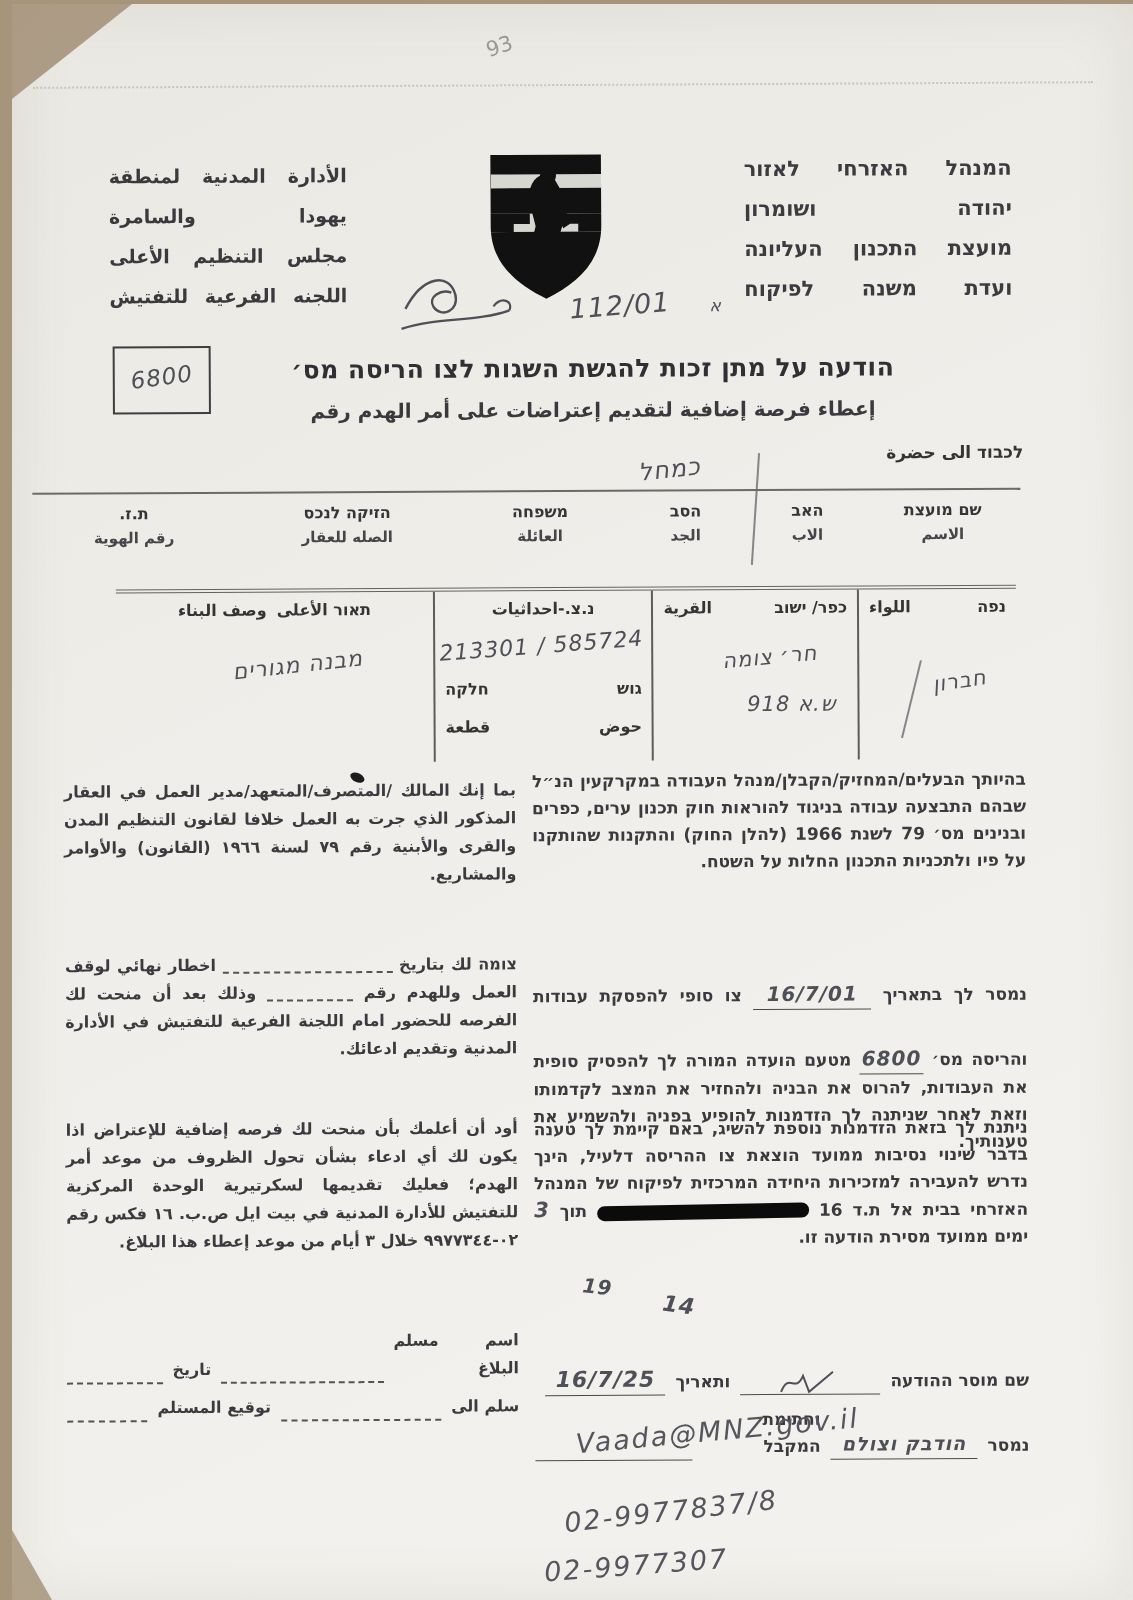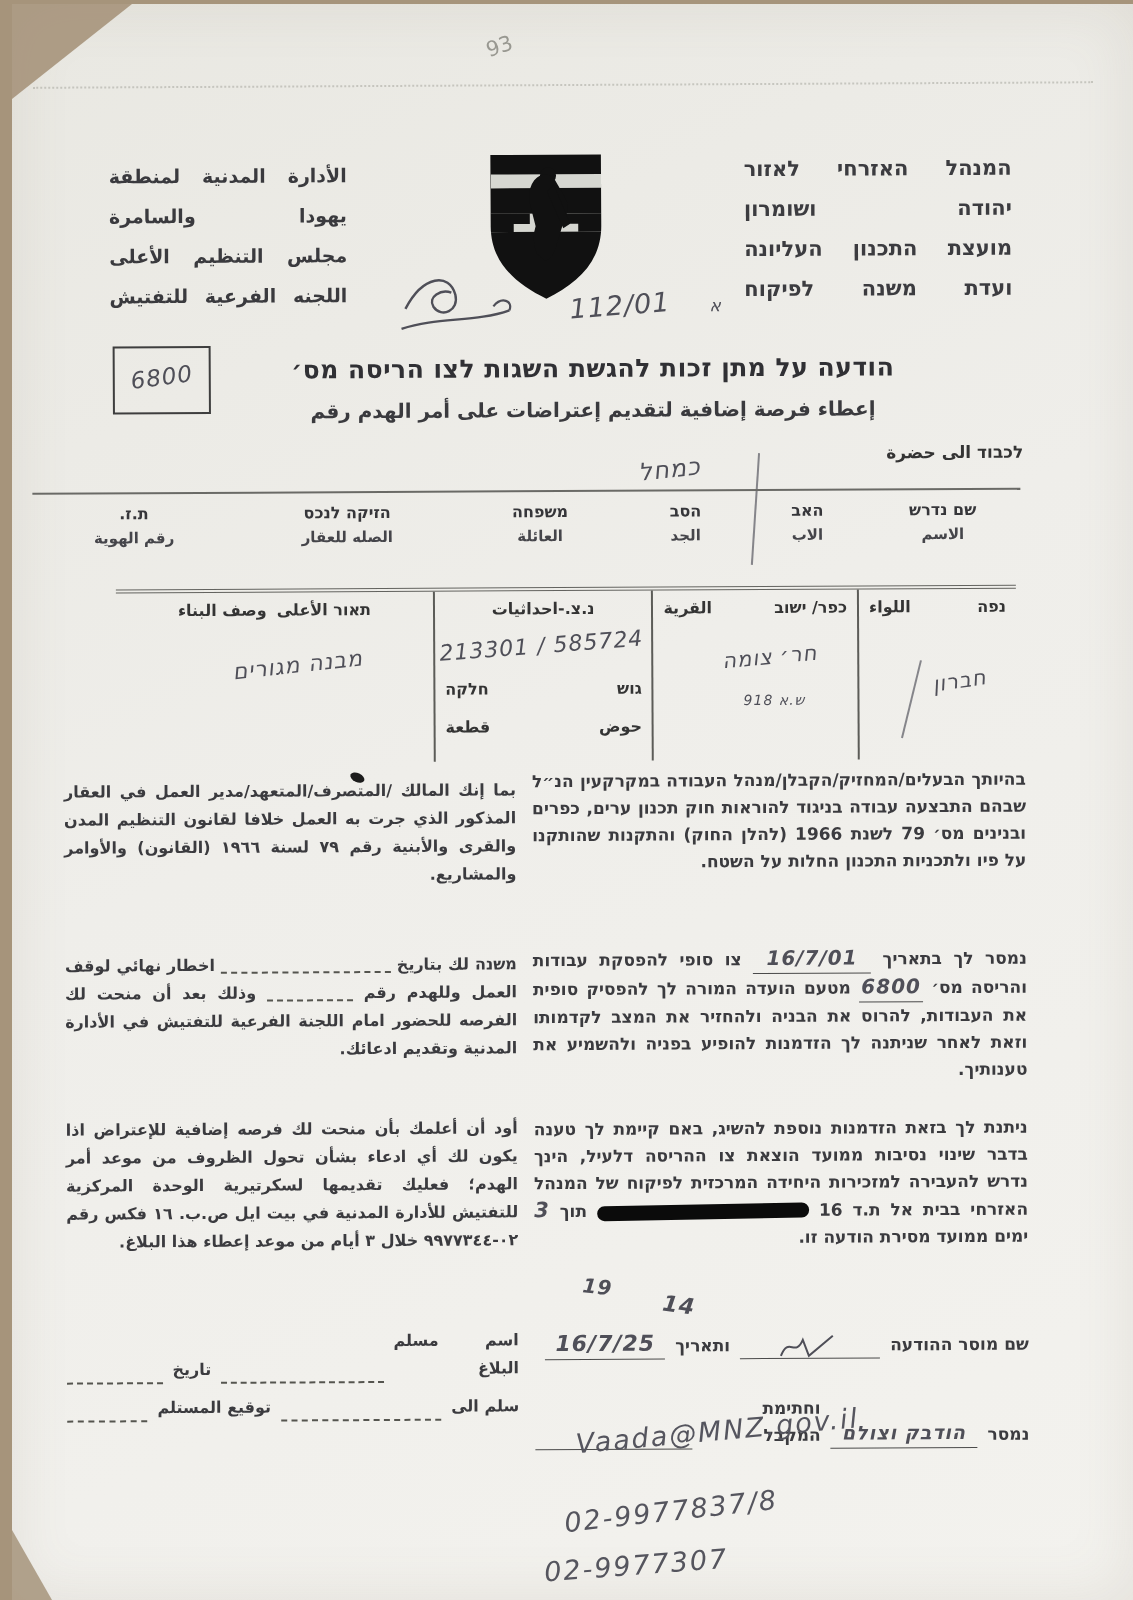--- a/index.html
+++ b/index.html
@@ -38,21 +38,21 @@
   .t1 .he{display:block;font-size:16px;font-weight:700;color:#36363a;}
   .t1 .ar{display:block;font-size:15px;font-weight:700;color:#45454a;margin-top:6px;}
   .t2{left:105px;top:583px;width:900px;height:170px;border-top:4px double #63635f;display:flex;direction:rtl;}
   .t2cell{position:relative;padding-top:8px;}
   .t2cell + .t2cell{border-left:none;border-right:2px solid #5c5c58;}
   .t2 .hrow{display:flex;justify-content:space-between;padding:0 10px;font-size:16px;font-weight:700;direction:rtl;}
   .t2 .hw{font-size:20px;}
   
   .heb-col{left:520px;width:494px;direction:rtl;text-align:justify;font-size:17px;font-weight:700;line-height:27px;color:#3b3b3f;}
   .ara-col{left:52px;width:452px;direction:rtl;text-align:justify;font-size:16px;font-weight:700;line-height:28px;color:#3b3b3f;}
-  .fill{display:inline-block;border-bottom:1.6px solid #4a4a4a;text-align:center;vertical-align:baseline;}
+  .fill{display:inline-block;border-bottom:1.6px solid #4a4a4a;text-align:center;vertical-align:baseline;margin-top:36px;}
   .ablank{display:inline-block;border-bottom:2px dashed #55554f;height:13px;vertical-align:middle;}
   .redact{display:inline-block;width:212px;height:15px;background:#0b0b0b;border-radius:8px;vertical-align:middle;transform:rotate(-.8deg);}
   .sigline{display:flex;align-items:flex-end;gap:10px;direction:rtl;font-size:17px;font-weight:700;}
   .speck{width:15px;height:9px;background:#1c1c1c;border-radius:50%;transform:rotate(25deg);}
   .stroke{width:2px;background:#6a6a72;opacity:.8;}
   .contact{direction:ltr;font-size:27px;color:#55555e;letter-spacing:2px;font-style:italic;white-space:nowrap;}
 </style>
 </head>
 <body>
 
@@ -111,21 +111,21 @@
 
     <div class="abs title-he">הודעה על מתן זכות להגשת השגות לצו הריסה מס׳</div>
     <div class="abs title-ar">إعطاء فرصة إضافية لتقديم إعتراضات على أمر الهدم رقم</div>
 
     <div class="abs addressee">לכבוד الى حضرة</div>
     <div class="abs hw" style="left:628px;top:452px;font-size:24px;transform:rotate(-6deg)">כמחל</div>
     <div class="abs stroke" style="left:744px;top:450px;height:112px;transform:rotate(4deg)"></div>
 
     <div class="abs t1">
       <div class="t1cell" style="flex:1.15">
-        <span class="he">שם נדרש</span>
+        <span class="he">שם מועצת</span>
         <span class="ar">الاسم</span>
       </div>
       <div class="t1cell" style="flex:.85">
         <span class="he">האב</span>
         <span class="ar">الاب</span>
       </div>
       <div class="t1cell" style="flex:.95">
         <span class="he">הסב</span>
         <span class="ar">الجد</span>
       </div>
@@ -151,21 +151,21 @@
         </div>
         <div class="hw" style="position:absolute;right:30px;top:80px;font-size:21px;transform:rotate(-8deg)">חברון</div>
         <div class="abs stroke" style="right:104px;top:70px;height:80px;transform:rotate(14deg)"></div>
       </div>
       <div class="t2cell" style="width:205px">
         <div class="hrow">
           <span>כפר/ ישוב</span>
           <span>القرية</span>
         </div>
         <div class="hw" style="position:absolute;right:40px;top:55px;font-size:21px;transform:rotate(-5deg)">חר׳ צומה</div>
-        <div class="hw" style="position:absolute;right:52px;top:102px;font-size:14px;direction:rtl">ש.א 918</div>
+        <div class="hw" style="position:absolute;right:21px;top:102px;font-size:21px;direction:rtl">ש.א 918</div>
       </div>
       <div class="t2cell" style="width:218px">
         <div class="hrow" style="justify-content:center">
           <span>נ.צ.-احداثيات</span>
         </div>
         <div class="hw" style="position:absolute;right:8px;top:42px;font-size:22px;direction:rtl;transform:rotate(-4deg);white-space:nowrap">585724 / 213301</div>
         <div class="hrow" style="position:absolute;left:0;right:0;top:88px">
           <span>גוש</span>
           <span>חלקה</span>
         </div>
@@ -219,21 +219,21 @@
     <div class="abs heb-col sigline" style="top:1392px">
       <span>נמסר</span>
       <span class="fill" style="width:150px"><span class="hw" style="font-size:19px;white-space:nowrap">הודבק וצולם</span></span>
       <span>וחתימת המקבל</span>
       <span class="fill" style="width:160px"></span>
     </div>
 
     <div class="abs ara-col" style="top:772px">بما إنك المالك /المتصرف/المتعهد/مدير العمل في العقار المذكور الذي جرت به العمل خلافا لقانون التنظيم المدن والقرى والأبنية رقم ٧٩ لسنة ١٩٦٦ (القانون) والأوامر والمشاريع.</div>
 
     <div class="abs ara-col" style="top:946px">
-      <span>משנה لك بتاريخ</span>
+      <span>צומה لك بتاريخ</span>
       <span class="ablank" style="width:170px"></span>
       <span>اخطار نهائي لوقف العمل وللهدم رقم</span>
       <span class="ablank" style="width:86px"></span>
       <span>وذلك بعد أن منحت لك الفرصه للحضور امام اللجنة الفرعية للتفتيش في الأدارة المدنية وتقديم ادعائك.</span>
     </div>
 
     <div class="abs ara-col" style="top:1110px">أود أن أعلمك بأن منحت لك فرصه إضافية للإعتراض اذا يكون لك أي ادعاء بشأن تحول الظروف من موعد أمر الهدم؛ فعليك تقديمها لسكرتيرية الوحدة المركزية للتفتيش للأدارة المدنية في بيت ايل ص.ب. ١٦ فكس رقم ٠٢-٩٩٧٧٣٤٤ خلال ٣ أيام من موعد إعطاء هذا البلاغ.</div>
 
     <div class="abs ara-col sigline" style="top:1322px;font-size:16px">
       <span>اسم مسلم البلاغ</span>

